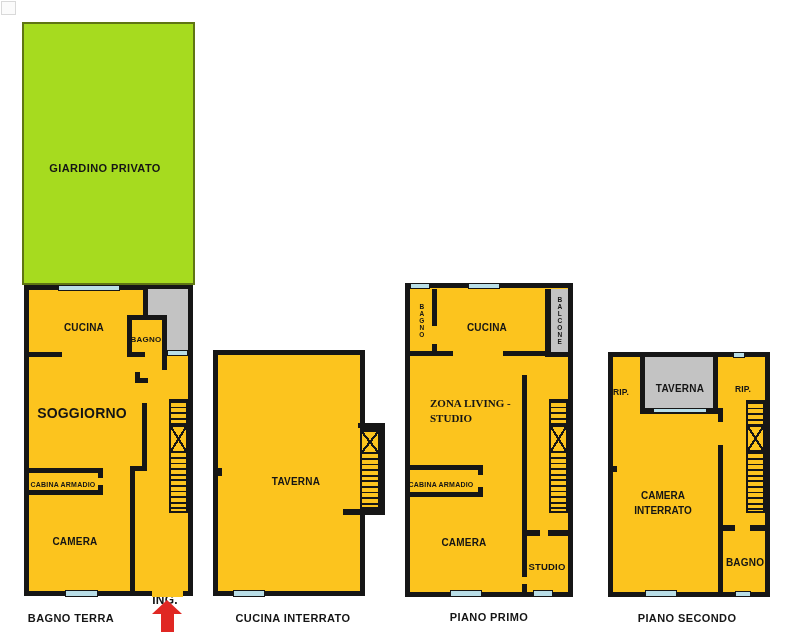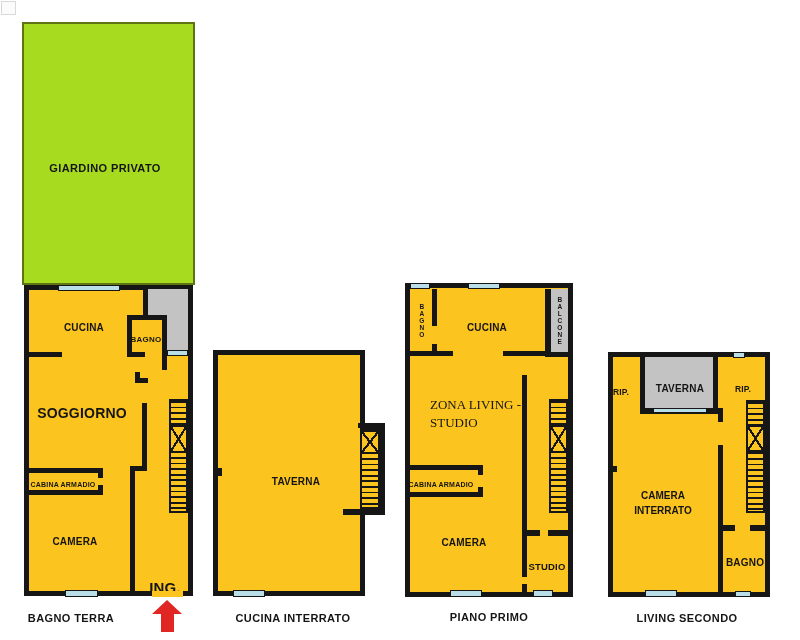--- a/index.html
+++ b/index.html
@@ -64,21 +64,21 @@
     <div class="wall" style="left:130px;top:466px;width:17px;height:5px;"></div>
     <div class="wall" style="left:130px;top:471px;width:5px;height:121px;"></div>
 
     <div class="wall" style="left:24px;top:468px;width:79px;height:5px;"></div>
     <div class="wall" style="left:98px;top:473px;width:5px;height:5px;"></div>
     <div class="wall" style="left:24px;top:490px;width:79px;height:5px;"></div>
     <div class="wall" style="left:98px;top:485px;width:5px;height:5px;"></div>
     <div class="lbl" style="left:63px;top:484px;font-size:7px;">CABINA ARMADIO</div>
 
     <div class="lbl" style="left:75px;top:541px;font-size:10px;">CAMERA</div>
-    <div class="lbl" style="left:165px;top:587px;font-size:15px;">ING.</div>
+    <div class="lbl" style="left:165px;top:600px;font-size:12px;">ING.</div>
 
     <div class="stairs" style="left:169px;top:399px;width:19px;height:114px;">
       <div class="treads"></div>
       <div class="xbox" style="top:24px;height:24px;"></div>
     </div>
 
     <div class="win" style="left:65px;top:590px;width:33px;height:7px;"></div>
     <div class="gap" style="left:152px;top:591px;width:31px;height:6px;"></div>
 
     <div class="arrow-head" style="left:152px;top:600px;"></div>
@@ -117,21 +117,21 @@
 
     <div class="wall" style="left:405px;top:351px;width:48px;height:5px;"></div>
     <div class="wall" style="left:503px;top:351px;width:49px;height:5px;"></div>
     <div class="lbl" style="left:487px;top:327px;font-size:10px;">CUCINA</div>
 
     <div class="abs" style="left:551px;top:289px;width:17px;height:63px;background:var(--terrace);"></div>
     <div class="wall" style="left:545px;top:289px;width:6px;height:63px;"></div>
     <div class="wall" style="left:545px;top:352px;width:28px;height:5px;"></div>
     <div class="vlbl" style="left:559px;top:320px;font-size:6.5px;">BALCONE</div>
 
-    <div class="abs serif" style="left:430px;top:396px;font-weight:normal;font-size:13px;color:#151515;line-height:1.35;">
+    <div class="abs serif" style="left:430px;top:396px;font-weight:bold;font-size:11px;color:#151515;line-height:1.35;">
       <div>ZONA LIVING -</div>
       <div>STUDIO</div>
     </div>
 
     <div class="wall" style="left:522px;top:375px;width:5px;height:202px;"></div>
     <div class="wall" style="left:522px;top:584px;width:5px;height:8px;"></div>
 
     <div class="stairs" style="left:549px;top:399px;width:19px;height:114px;">
       <div class="treads"></div>
       <div class="xbox" style="top:24px;height:24px;"></div>
@@ -183,16 +183,16 @@
 
     <div class="abs" style="left:663px;top:503px;transform:translate(-50%,-50%);font-weight:bold;font-size:10px;
                 color:#151515;text-align:center;line-height:1.45;">
       <div>CAMERA</div>
       <div>INTERRATO</div>
     </div>
 
     <div class="win" style="left:645px;top:590px;width:32px;height:7px;"></div>
     <div class="win" style="left:735px;top:591px;width:16px;height:6px;"></div>
 
-    <div class="lbl" style="left:687px;top:618px;font-size:11px;letter-spacing:.4px;">LIVING SECONDO</div>
+    <div class="lbl" style="left:687px;top:618px;font-size:11px;letter-spacing:.4px;">PIANO SECONDO</div>
   </div>
 
 </div>
 
 </body></html>

